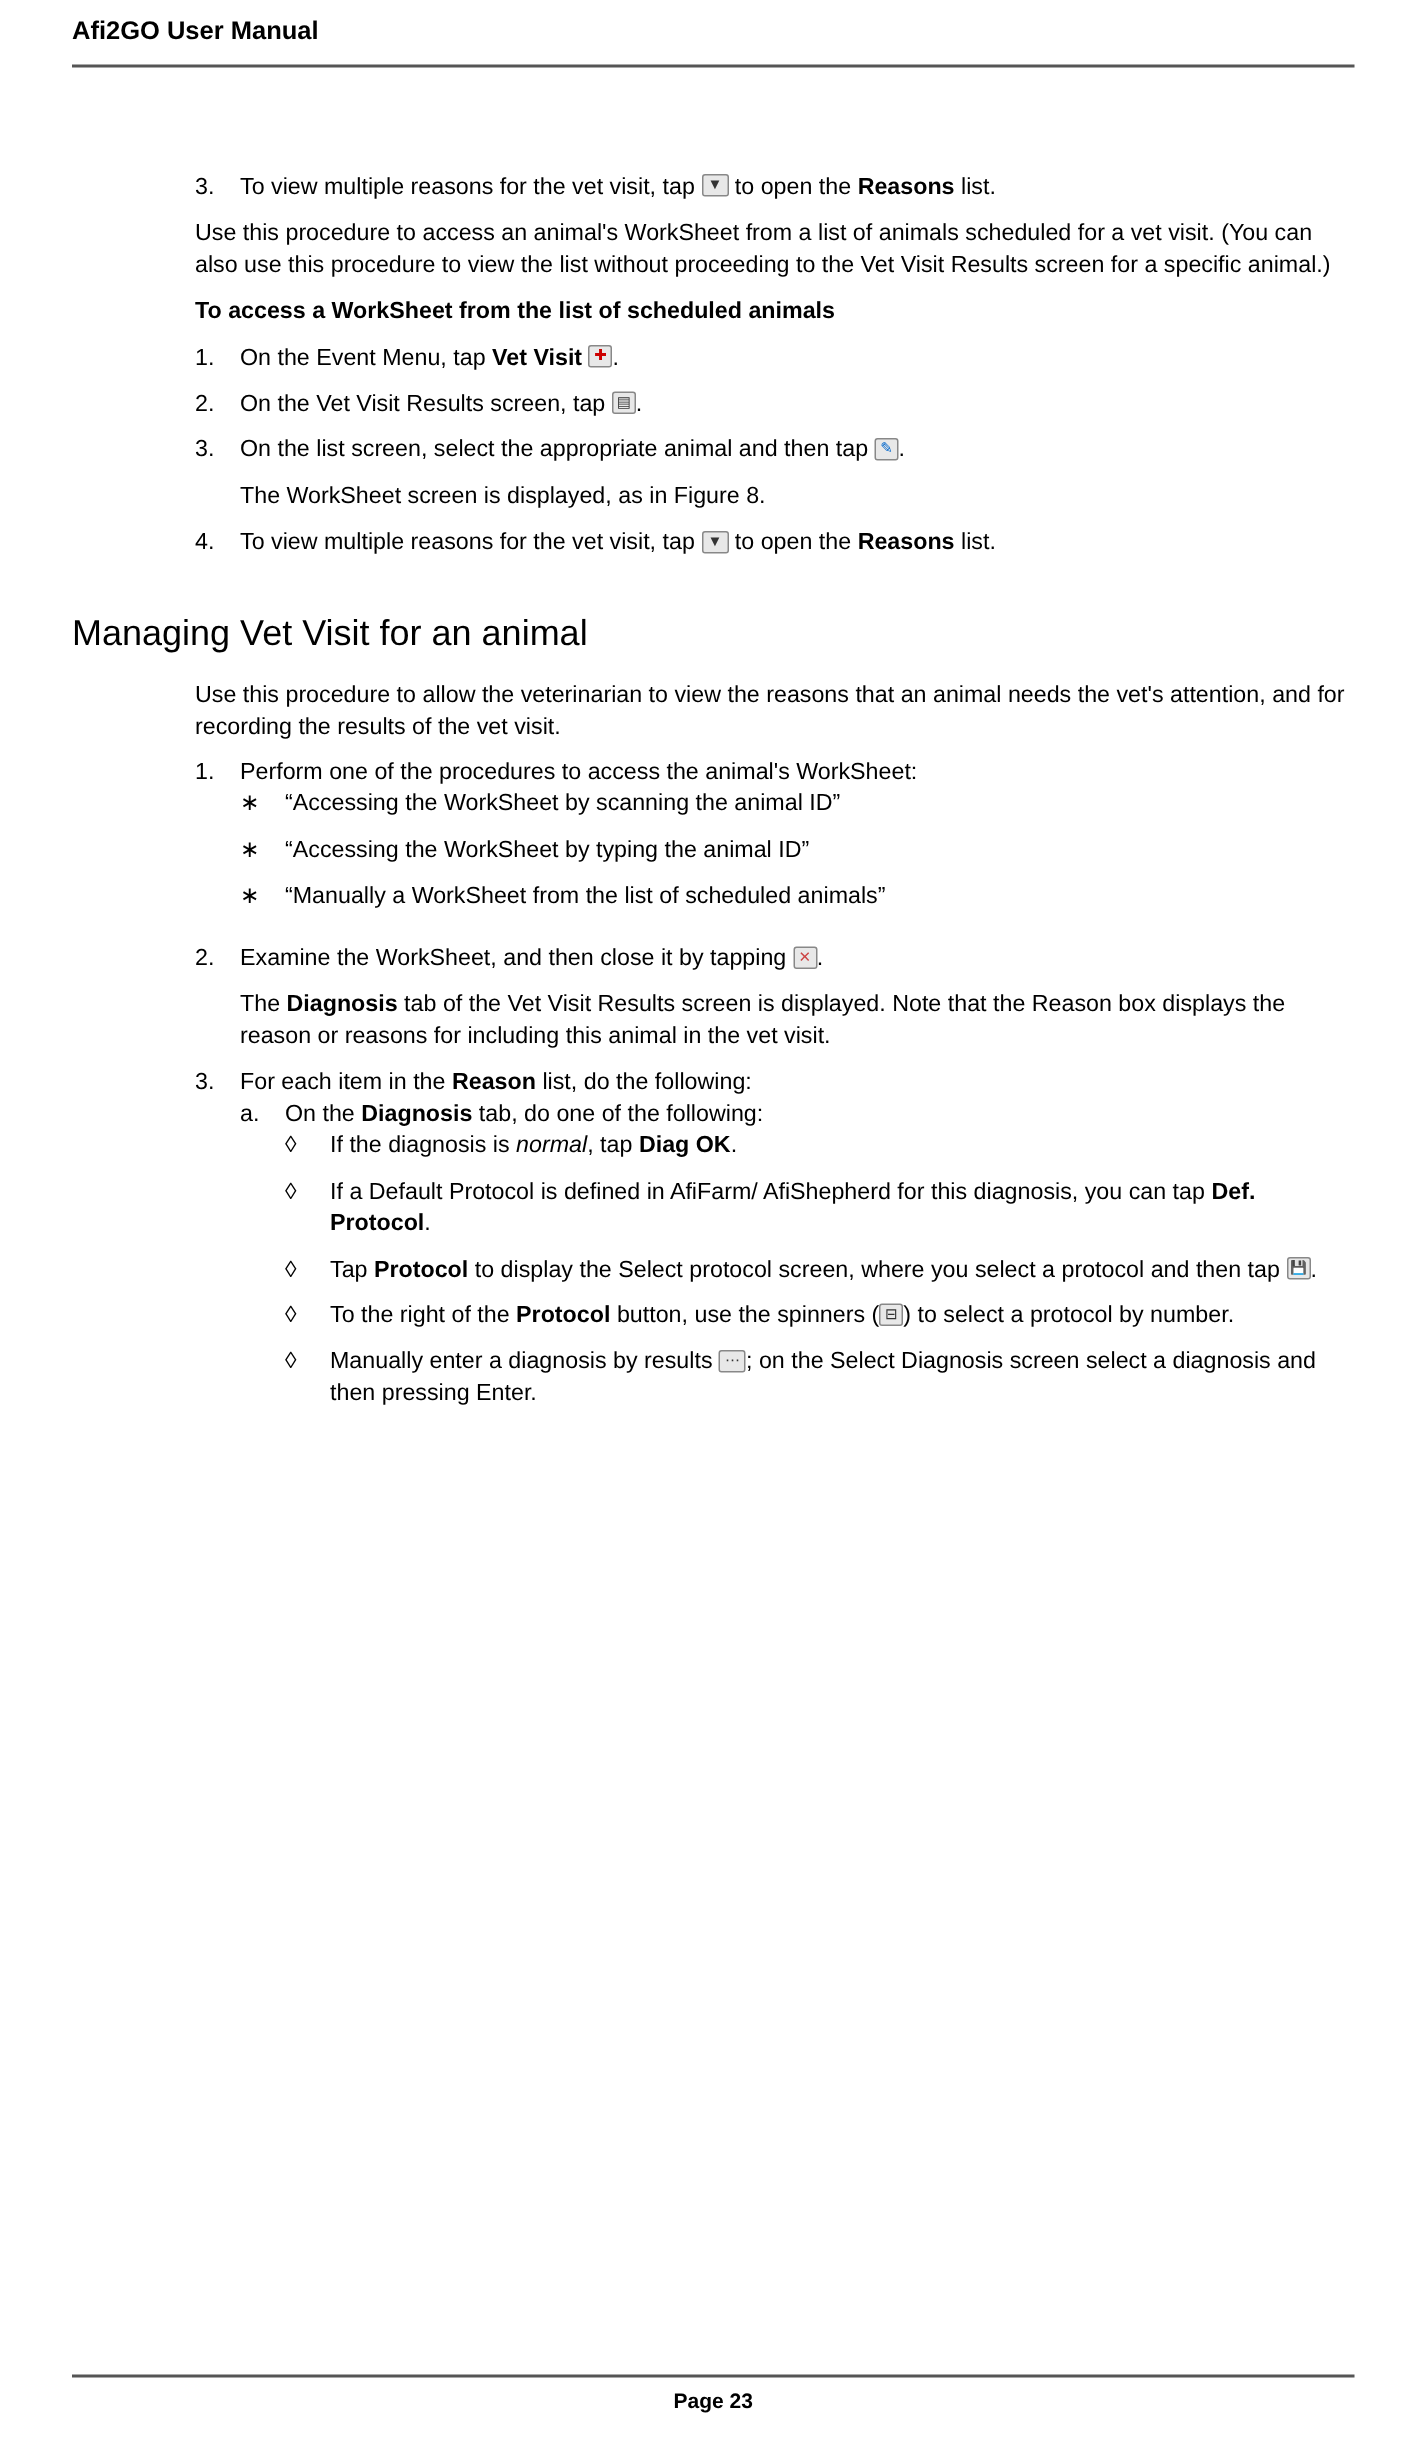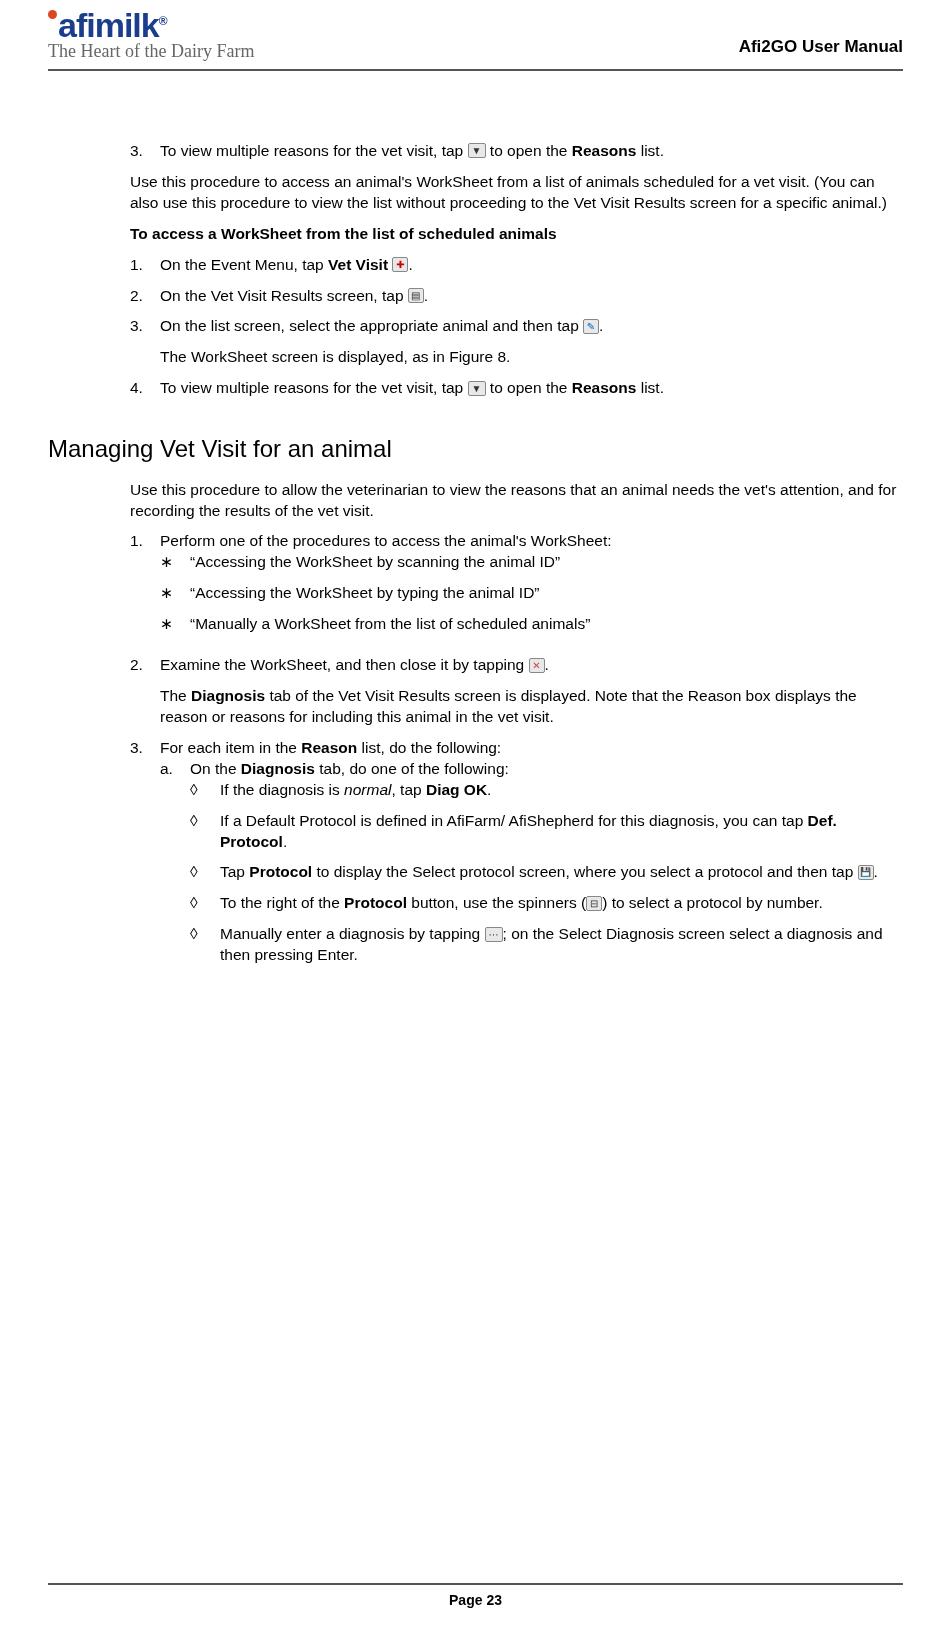--- a/index.html
+++ b/index.html
@@ -155,24 +155,20 @@
     font-size:14px;
     font-weight:bold;
   }
 </style>
 </head>
 <body>
 
 <div class="page">
 
   <div class="header">
-    <div class="logo-block">
-      <div class="logo-top"><span class="logo-dot"></span><span>afimilk</span><span class="reg">®</span></div>
-      <div class="logo-sub">The Heart of the Dairy Farm</div>
-    </div>
     <div class="doc-title">Afi2GO User Manual</div>
   </div>
 
   <div class="content">
 
 
     <ol class="numlist">
       <li>
         <span class="num">3.</span>
         <span class="body">
@@ -271,21 +267,21 @@
                   <li>
                       <span class="mk">◊</span>
                       <span class="body"><span>Tap </span><span class="bold">Protocol</span><span> to display the Select protocol screen, where you select a protocol and then tap </span><span class="inline-icon square" style="font-size:9px;">💾</span><span>.</span></span>
                     </li>
                   <li>
                       <span class="mk">◊</span>
                       <span class="body"><span>To the right of the </span><span class="bold">Protocol</span><span> button, use the spinners (</span><span class="inline-icon square">⊟</span><span>) to select a protocol by number.</span></span>
                     </li>
                   <li>
                       <span class="mk">◊</span>
-                      <span class="body"><span>Manually enter a diagnosis by tapping </span><span class="inline-icon">⋯</span><span>; on the Select Diagnosis screen select a diagnosis and then pressing Enter.</span></span>
+                      <span class="body"><span>Manually enter a diagnosis by results </span><span class="inline-icon">⋯</span><span>; on the Select Diagnosis screen select a diagnosis and then pressing Enter.</span></span>
                     </li>
                 </ul>
               </span>
             </li>
           </ul>
         </span>
       </li>
     </ol>
   </div>
 

